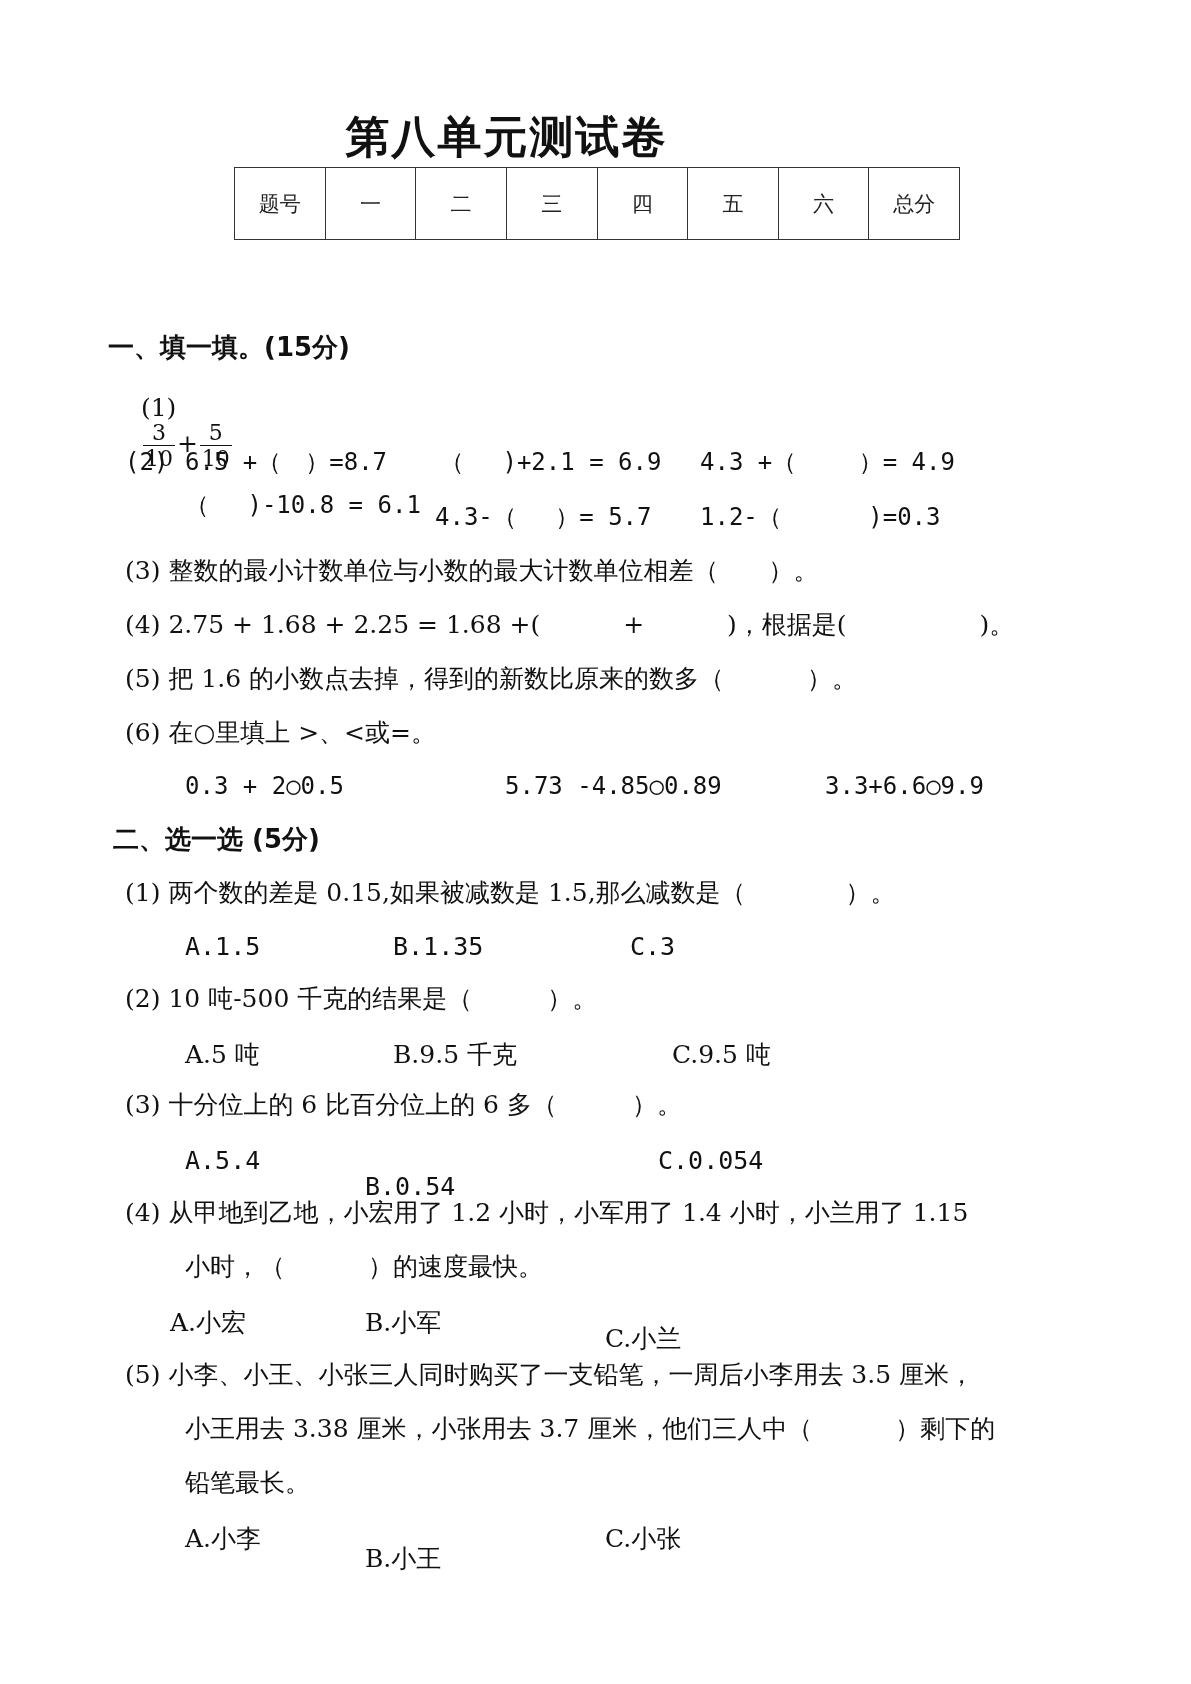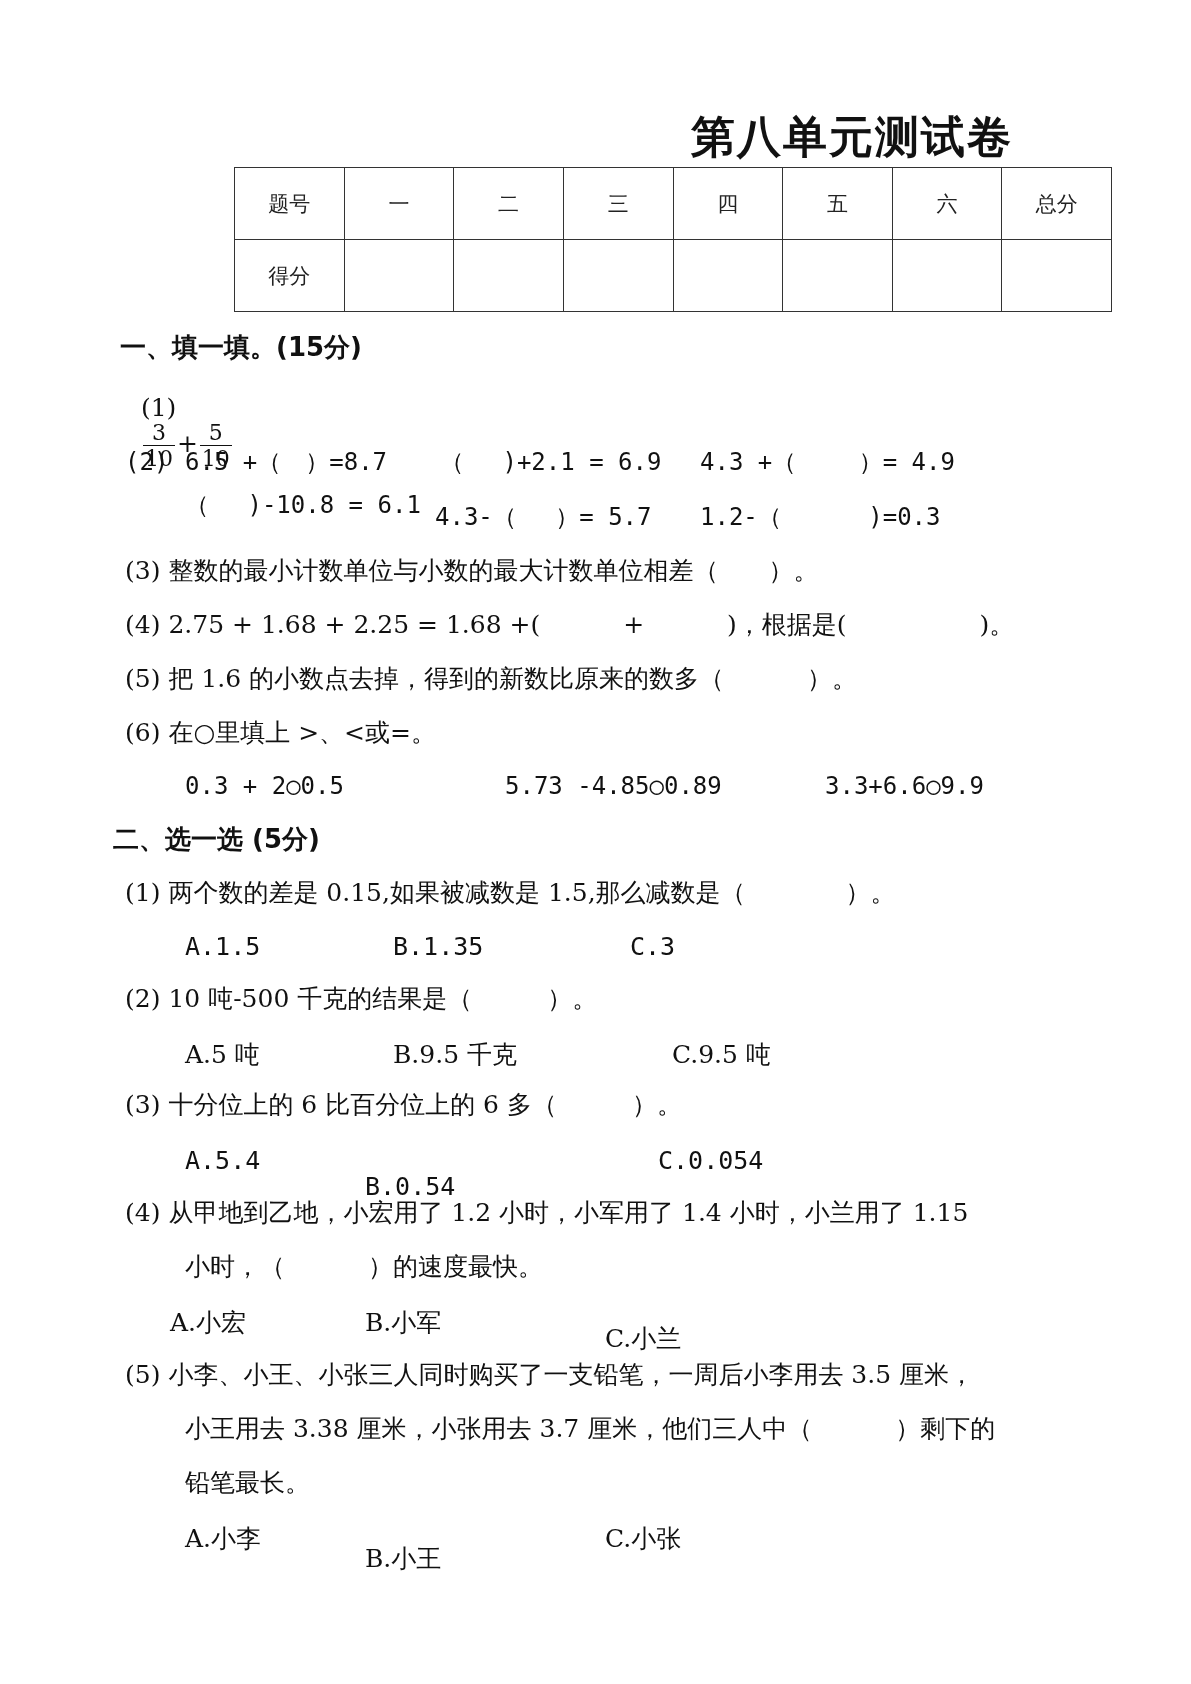--- a/index.html
+++ b/index.html
@@ -3,27 +3,27 @@
 <meta charset="utf-8">
 <style>
   html, body { margin: 0; padding: 0; background: #ffffff; }
   body {
     width: 1191px; height: 1684px; position: relative; overflow: hidden;
     font-family: "DejaVu Serif", "Liberation Serif", serif;
     color: #111;
   }
   .title {
     position: absolute; left: 0; width: 1013px; top: 108px;
-    text-align: right; font-size: 44px; font-weight: bold;
+    text-align: center; font-size: 44px; font-weight: bold;
     font-family: "DejaVu Sans", "Liberation Sans", sans-serif;
     letter-spacing: 2px;
   }
   table.score {
     position: absolute; left: 234px; top: 167px;
-    border-collapse: collapse; width: 878px; padding-left: 8px;
+    border-collapse: collapse; width: 726px; padding-left: 8px;
   }
   table.score td {
     border: 1.5px solid #333; width: 90px; height: 69px;
     text-align: center; vertical-align: middle; font-size: 21px; color: #222;
   }
   .line { position: absolute; font-size: 25px; white-space: pre; line-height: 1; }
   .h { font-weight: bold; font-size: 26px; font-family: "DejaVu Sans", "Liberation Sans", sans-serif; }
   .mono { font-family: "DejaVu Sans Mono", "Liberation Mono", monospace; font-size: 24px; }
   .frac { display: inline-block; vertical-align: middle; text-align: center; font-size: 22px; line-height: 1.15; margin: 0 2px; }
   .frac .num { display: block; border-bottom: 1.5px solid #111; padding: 0 2px; }
@@ -40,34 +40,24 @@
       <tr>
     <td>题号</td>
     <td>一</td>
     <td>二</td>
     <td>三</td>
     <td>四</td>
     <td>五</td>
     <td>六</td>
     <td>总分</td>
   </tr>
-  <tr>
-    <td>得分</td>
-    <td></td>
-    <td></td>
-    <td></td>
-    <td></td>
-    <td></td>
-    <td></td>
-    <td></td>
-  </tr>
 </tbody>
   </table>
 
-<div class="line h" style="left:120px; top:334px;text-align:right;">一、填一填。(15分)</div>
+<div class="line h" style="left:108px; top:334px;text-align:right;">一、填一填。(15分)</div>
 
 <div class="line" style="left:125px; top:370px;">
   <span>(1)</span>
   <span class="frac"><span class="num">3</span><span class="den">10</span></span><span>+</span><span class="frac"><span class="num">5</span><span class="den">10</span></span>
 </div>
 
 <div class="line mono" style="left:125px; top:450px;">(2)</div>
 <div class="line mono" style="left:185px; top:450px;">6.5 +（　）=8.7</div>
 <div class="line mono" style="left:440px; top:450px;">（　 )+2.1 = 6.9</div>
 <div class="line mono" style="left:700px; top:450px;">4.3 +（　　 ）= 4.9</div>

